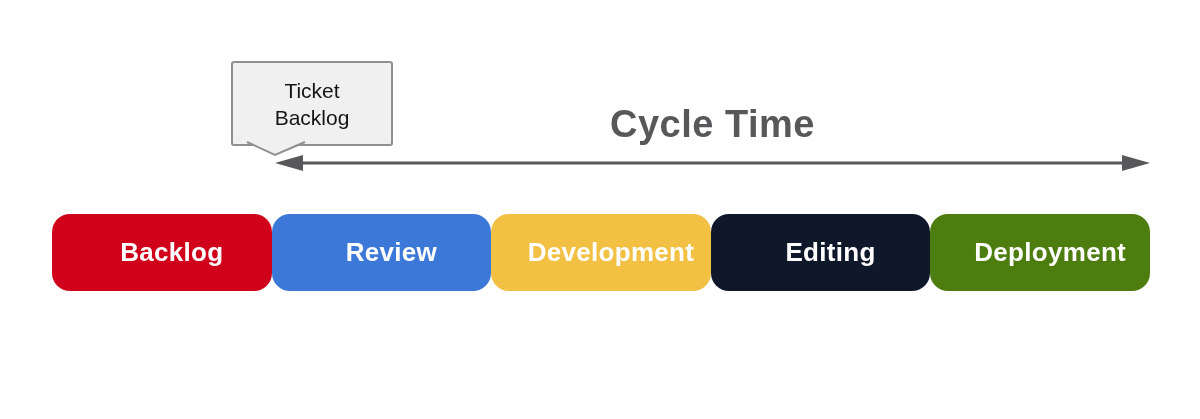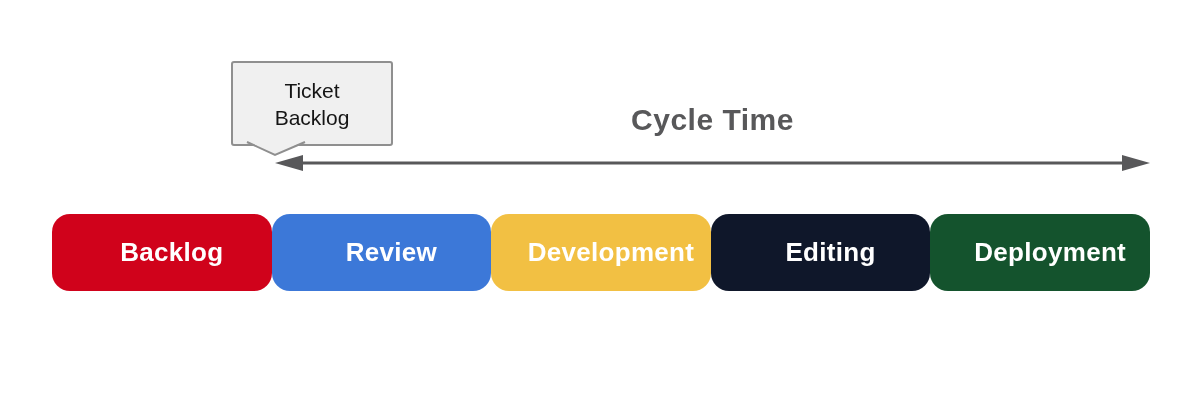--- a/index.html
+++ b/index.html
@@ -46,21 +46,21 @@
     overflow: visible;
   }
 
   
   .cycle-label {
     position: absolute;
     left: 270px;
     top: 103px;
     width: 885px;
     text-align: center;
-    font-size: 30px;
+    font-size: 38px;
     font-weight: bold;
     color: #58585a;
     letter-spacing: 0.5px;
   }
   .cycle-arrow {
     position: absolute;
     left: 270px;
     top: 148px;
     width: 885px;
     height: 30px;
@@ -118,18 +118,18 @@
     </div>
     <div class="stage" style="background: rgb(60, 120, 216);">
       <span>Review</span>
     </div>
     <div class="stage" style="background: rgb(242, 192, 67);">
       <span>Development</span>
     </div>
     <div class="stage" style="background: #0f172a;">
       <span>Editing</span>
     </div>
-    <div class="stage" style="background: #14532d;">
+    <div class="stage" style="background: #4d7c0f;">
       <span>Deployment</span>
     </div>
   </div>
 
 </div>
 
 </body></html>

